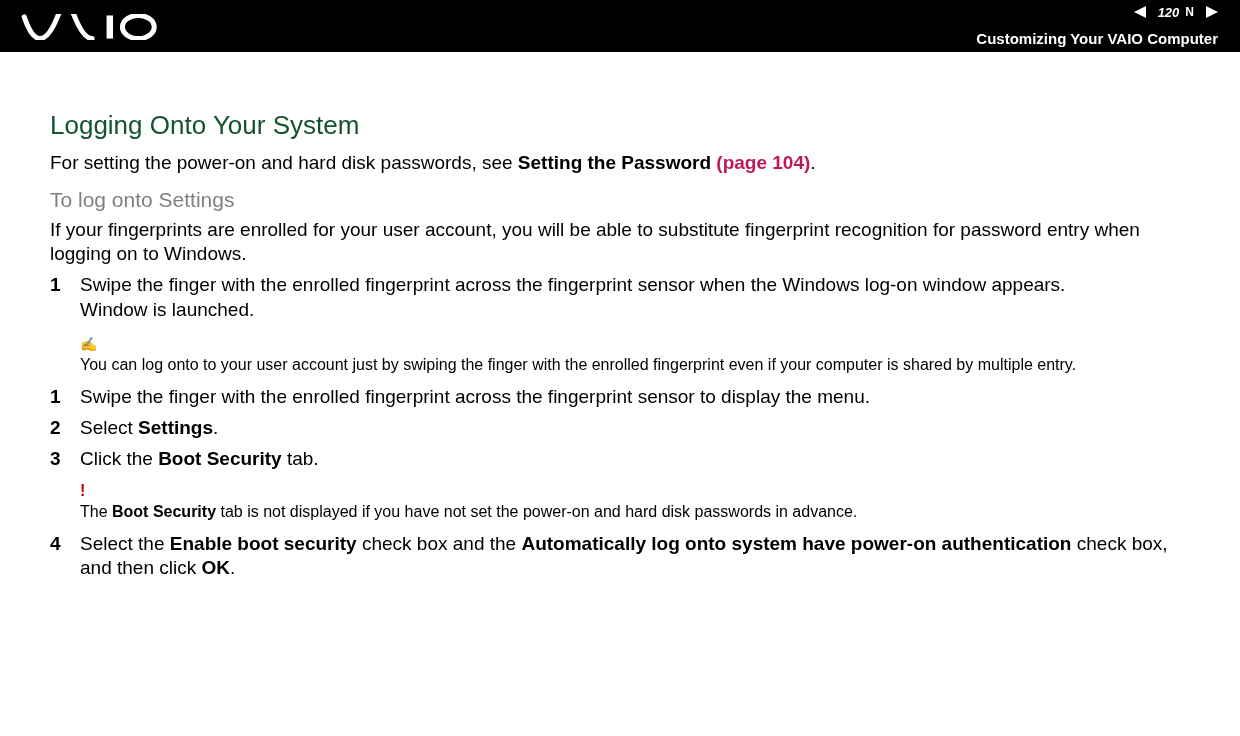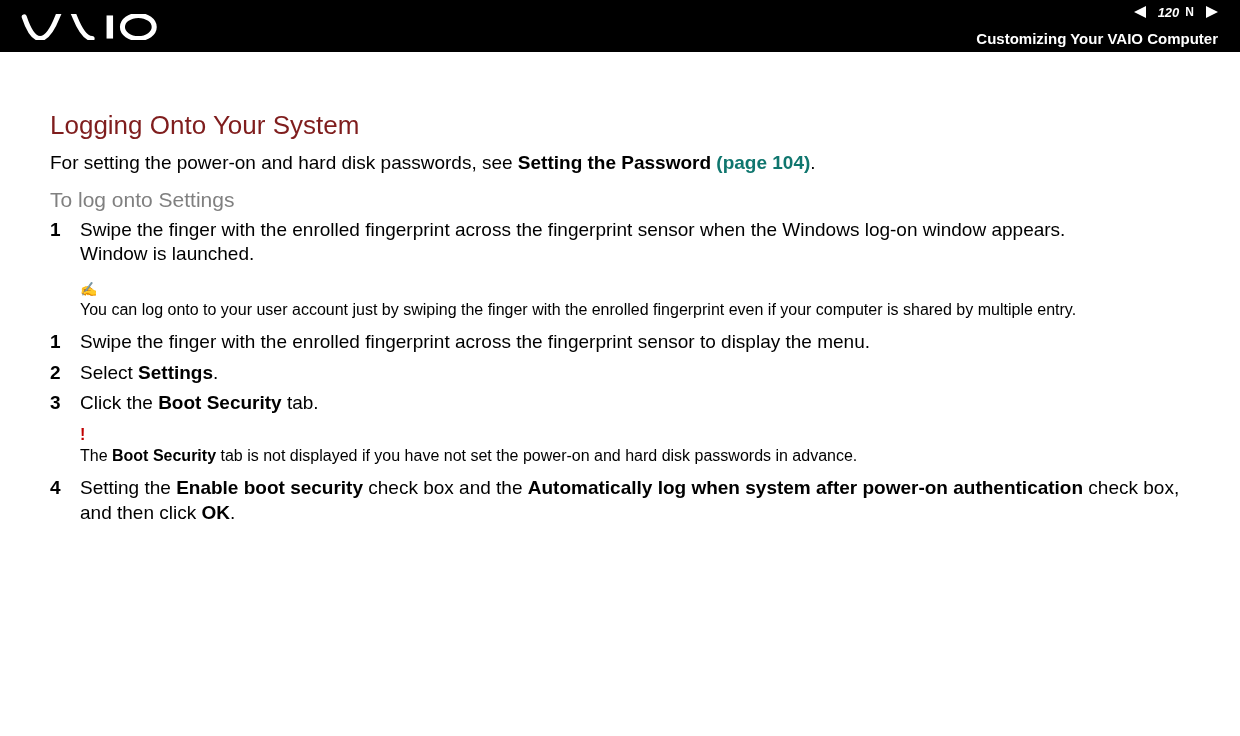--- a/index.html
+++ b/index.html
@@ -53,21 +53,21 @@
   .nav-letter {
     font-style: normal;
     font-weight: bold;
     font-size: 12px;
     letter-spacing: 0;
   }
   .content {
     padding: 40px 50px 0 50px;
   }
   .h1 {
-    color: #7f1d1d;
+    color: #14532d;
     font-size: 26px;
     font-weight: normal;
     margin: 18px 0 10px 0;
   }
   .p {
     font-size: 19px;
     line-height: 1.3;
     margin: 6px 0;
   }
   .h2 {
@@ -104,21 +104,21 @@
   }
   .warn-icon {
     display: block;
     margin: 10px 0 0 30px;
     color: #C00000;
     font-weight: bold;
     font-family: Arial, Helvetica, sans-serif;
     font-size: 16px;
   }
   .bold { font-weight: bold; }
-  .link { color: #0f766e; font-weight: bold; }
+  .link { color: #be185d; font-weight: bold; }
 </style>
 </head>
 <body>
 
 <div class="header">
   <svg class="vaio-logo" viewBox="0 0 200 36" width="150" height="27">
     <path d="M 2 4 Q 12 34 24 34 Q 36 34 48 4 Q 60 -26 72 4 Q 84 34 96 34" stroke="#fff" stroke-width="7" fill="none" stroke-linecap="round"></path>
     <rect x="116" y="2" width="9" height="32" fill="#fff"></rect>
     <ellipse cx="160" cy="18" rx="22" ry="16" stroke="#fff" stroke-width="7" fill="none"></ellipse>
   </svg>
@@ -139,20 +139,21 @@
 
 <div class="content">
   <div class="h1">Logging Onto Your System</div>
 
 
   <div class="p">
     <span>For setting the power-on and hard disk passwords, see </span><span class="bold">Setting the Password </span><span class="link">(page 104)</span><span>.</span>
   </div>
 
   <div class="h2">To log onto Settings</div>
+  <div class="p">If your fingerprints are enrolled for your user account, you will be able to substitute fingerprint recognition for password entry when logging on to Windows.</div>
 
   <div class="step">
     <span class="step-num">1</span>
     <span>Swipe the finger with the enrolled fingerprint across the fingerprint sensor when the Windows log-on window appears.</span><br>
     <span>Window is launched.</span>
   </div>
 
   <span class="note-icon">✍</span>
   <div class="note">You can log onto to your user account just by swiping the finger with the enrolled fingerprint even if your computer is shared by multiple entry.</div>
 
@@ -172,15 +173,15 @@
     <span><span> Click the </span><span class="bold">Boot Security</span><span> tab.</span></span>
   </div>
 
   <span class="warn-icon">!</span>
   <div class="note">
     <span>The </span><span class="bold">Boot Security</span><span> tab is not displayed if you have not set the power-on and hard disk passwords in advance.</span>
   </div>
 
   <div class="step">
     <span class="step-num">4</span>
-    <span><span>Setting the </span><span class="bold">Enable boot security</span><span> check box and the </span><span class="bold">Automatically log when system after power-on authentication</span><span> check box, and then click </span><span class="bold">OK</span><span>.</span></span>
+    <span><span>Select the </span><span class="bold">Enable boot security</span><span> check box and the </span><span class="bold">Automatically log onto system have power-on authentication</span><span> check box, and then click </span><span class="bold">OK</span><span>.</span></span>
   </div>
 </div>
 
 </body></html>

